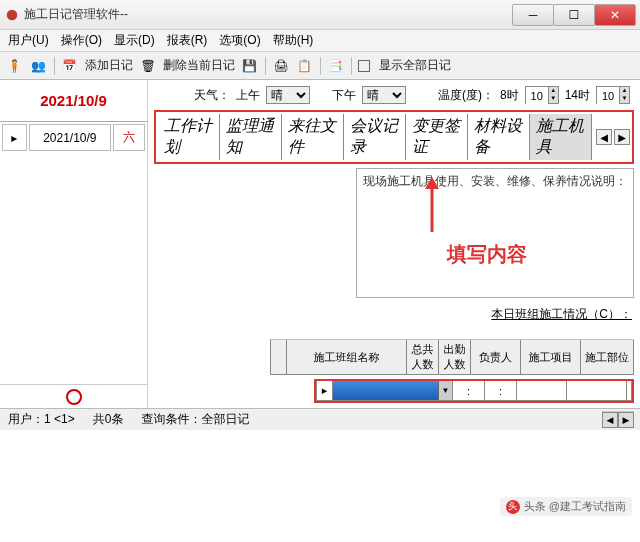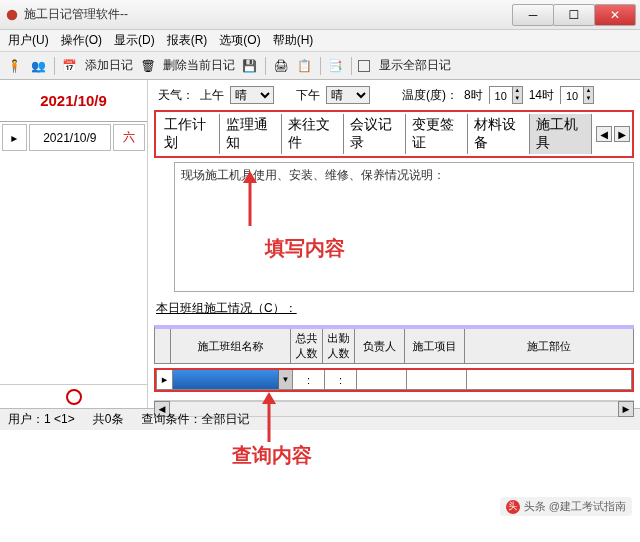--- a/index.html
+++ b/index.html
@@ -27,41 +27,41 @@
     .date-big { color: #c00; font-weight: bold; font-size: 15px; text-align: center; padding: 12px 4px; }
     .date-table { border-top: 1px solid #aaa; }
     .date-table th, .date-table td { border: 1px solid #bbb; padding: 4px 6px; font-size: 12px; text-align: center; }
     .date-table th { background: #eee; }
     .date-table .day-red { color: #c00; }
     .date-table .row-marker { width:10px; }
     .left-panel .flex-fill { flex:1; }
     .left-footer { height:24px; border-top:1px solid #ccc; display:flex; align-items:center; justify-content:center;}
     .left-footer .red-circle { width:16px; height:16px; border:2px solid #c00; border-radius:50%; position:relative; transform:rotate(45deg);}
     
-    .right-panel { flex: 1; display: flex; flex-direction: column; padding: 4px 6px; gap:4px;}
+    .right-panel { flex: 1; display: flex; flex-direction: column; padding: 4px 6px; gap:4px;align-items:flex-end;}
     .weather-row { display: flex; align-items: center; gap: 6px; padding: 2px 4px; }
     .weather-row select, .weather-row input { font-size: 12px; border:1px solid #888; height:18px;}
     .weather-row select { width: 44px; }
     .spinner { width: 34px; display:inline-flex; border:1px solid #888; height:18px;}
     .spinner input { border:none; width:22px; text-align:center; font-size:11px;}
     .spinner .spbtns { width:12px; display:flex; flex-direction:column;}
     .spinner .spbtns div { flex:1; font-size:6px; line-height:7px; text-align:center; background:#ddd; border-left:1px solid #888;}
     
     .tabs-row { display: flex; align-items: center; border: 2px solid #d33; padding: 2px; gap:0;}
-    .tab { padding: 2px 6px; cursor: pointer; border-right: 1px solid #888; font-size:14px;}
+    .tab { padding: 2px 6px; cursor: pointer; border-right: 1px solid #888; font-size:16px;font-style:italic;}
     .tab.active { background: #ddd; }
     .tab-nav { margin-left: auto; display:flex; gap:2px; padding-left:4px;}
     .tab-nav-btn { width:16px; height:16px; border:1px solid #888; background:#eee; display:flex; align-items:center; justify-content:center; font-size:10px; cursor:pointer;}
     
     .content-box { border: 1px solid #aaa; flex: 0 0 130px; padding: 4px 6px; font-size: 12px; color: #333; position:relative;margin-left:20px;}
     
     .annotation { position: absolute; color: #d33; font-size: 20px; font-weight: 600; pointer-events:none;}
     
     .section-label { padding: 4px 2px; text-decoration: underline; }
-    .grid-head { display: flex; border-top:4px solid #c4b5fd; border-left:1px solid #888;}
+    .grid-head { display: flex; border-top:1px solid #c4b5fd; border-left:1px solid #888;margin-top:8px;}
     .grid-head .gh { border-right:1px solid #888; border-bottom:1px solid #888; background:#eee; padding:2px 4px; text-align:center; font-size:11px; display:flex; align-items:center; justify-content:center;}
     .grid-row-wrap { border:2px solid #d33; padding:0;}
     .grid-row { display:flex; border-left:1px solid #888;}
     .grid-row .gc { border-right:1px solid #888; border-bottom:1px solid #888; height:20px; font-size:11px; display:flex; align-items:center; padding:0 2px;}
     .dropdown-cell { background: linear-gradient(#3a8ee6,#1e5fb3); color:#fff; position:relative; }
     .dropdown-cell .dd-btn { position:absolute; right:0; top:0; bottom:0; width:14px; background:#ccc; border-left:1px solid #666; display:flex; align-items:center; justify-content:center; color:#000; font-size:8px;}
     
     .bottom-fill { flex:1; position:relative;}
     .right-scroll-foot { height:20px; border-top:1px solid #ccc; display:flex; align-items:center;}
     .scroll-btn { width:16px; height:16px; border:1px solid #888; background:#ddd; display:flex; align-items:center; justify-content:center; font-size:9px; cursor:pointer;}

